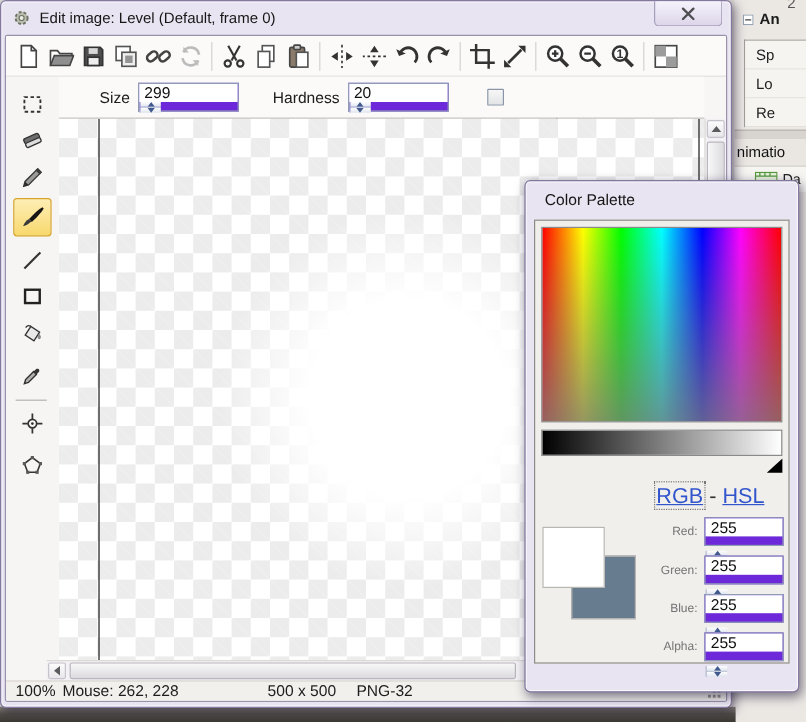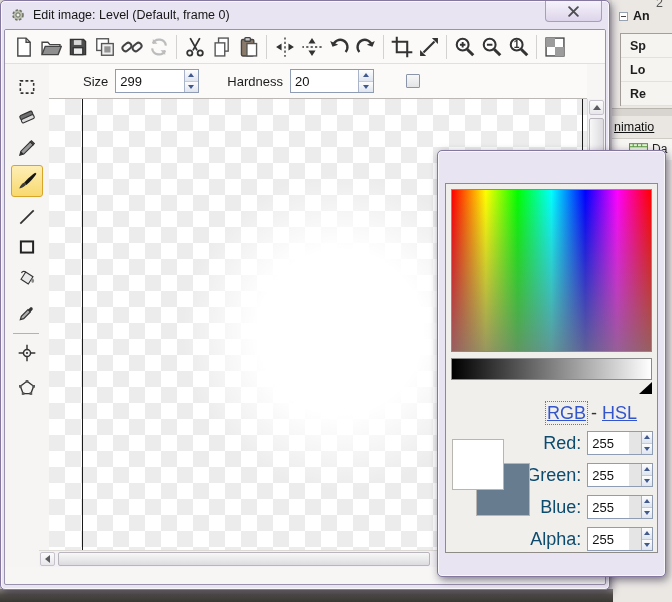--- a/index.html
+++ b/index.html
@@ -15,21 +15,21 @@
   
   .client { position:absolute; left:3px; right:3px; top:28px; bottom:4px; background:#f7f6f5;
             border:1px solid #9a91ad; border-radius:2px; overflow:hidden; }
   .toolbar1 { position:absolute; left:0; right:0; top:0; height:34px; background:#fbfaf9;
               border-bottom:1px solid #e2e0de; display:flex; align-items:center; padding-left:5px; }
   .tbtn { width:27px; height:27px; display:flex; align-items:center; justify-content:center; border-radius:3px; }
   .tsep { width:1px; height:24px; background:#d4d2d0; margin:0 4px; }
   .toolbar2 { position:absolute; left:44px; right:18px; top:34px; height:35px; background:#fbfaf9;
               border-bottom:1px solid #bab7b4; display:flex; align-items:center; padding-left:34px; }
   .opt-label { font-size:13px; color:#1c1c1c; margin-right:7px; }
-  .spinbox { height:24px; background:#e5e5e5; border:1px solid #8e9cb4; display:flex; align-items:stretch; }
+  .spinbox { height:24px; background:#6d28d9; border:1px solid #8e9cb4; display:flex; align-items:stretch;flex-direction:column; }
   .spinbox input { border:0; outline:none; width:100%; padding:0 4px; font-size:13px; font-family:"Liberation Sans",sans-serif; color:#111; }
   .spincol { width:18px; border-left:1px solid #aab4c8; display:flex; flex-direction:column; }
   .spinbtn { flex:1; display:flex; align-items:center; justify-content:center; background:linear-gradient(#fdfdfd,#dfe5ef); }
   .spinbtn + .spinbtn { border-top:1px solid #c2cbd9; }
   .tri-up { width:0; height:0; border-left:3.5px solid transparent; border-right:3.5px solid transparent; border-bottom:4.5px solid #41598e; }
   .tri-down { width:0; height:0; border-left:3.5px solid transparent; border-right:3.5px solid transparent; border-top:4.5px solid #41598e; }
   .checkbox { width:14px; height:14px; border:1px solid #8a96a8; background:linear-gradient(#f7f7f7,#e2e4e6); border-radius:1px; }
 
   
   .toolstrip { position:absolute; left:0; top:34px; width:44px; bottom:17px; background:#f6f5f3; }
@@ -70,27 +70,27 @@
       linear-gradient(to bottom, rgba(122,122,122,0) 0%, rgba(122,122,122,.78) 100%),
       linear-gradient(to right, #f00 0%, #ff0 17%, #0f0 33%, #0ff 50%, #00f 67%, #f0f 83%, #f00 100%); }
   .gray-grad { position:absolute; left:5px; top:174px; right:5px; height:22px; border:1px solid #8a8a8a;
     background:linear-gradient(to right,#000,#fff); }
   .grad-marker { position:absolute; right:5px; top:198px; width:0; height:0;
     border-left:13px solid transparent; border-bottom:12px solid #000; }
   .pal-links { position:absolute; top:219px; right:20px; font-size:18px; color:#333; }
   .pal-links a { color:#3355cc; text-decoration:underline; }
   .pal-links a.focused { outline:1px dotted #777; outline-offset:1px; }
   .pal-row { position:absolute; left:0; height:26px; display:flex; align-items:center; }
-  .pal-row .lbl { width:146px; text-align:right; font-size:18px; color:#0c4a6e; padding-right:6px; }
+  .pal-row .lbl { width:146px; text-align:right; font-size:10px; color:#737373; padding-right:6px; }
   .pal-row .spinbox { width:68px;gap:12px; }
   .swatch { position:absolute; border:1px solid #b9b6b2; }
 
   
   .side { position:absolute; left:612px; top:0; width:60px; height:602px; background:#ebe8e4; overflow:hidden; }
-  .side-rows { position:absolute; left:8px; right:0; top:33px; background:#f4f2ef; border-left:1px solid #a39e98; border-top:1px solid #a39e98;font-weight:bold; }
+  .side-rows { position:absolute; left:8px; right:0; top:33px; background:#f4f2ef; border-left:1px solid #a39e98; border-top:1px solid #a39e98; }
   .side-row { height:24px; line-height:24px; padding-left:9px; font-size:12.5px; color:#1e1e1e; border-bottom:1px solid #e4e1dd; background:#f6f4f1; }
   .grip-dots { position:absolute; }
 </style>
 </head>
 <body>
 
 <div class="stage">
 
   <div class="side">
     <span class="abs" style="left:44px;top:-4px;font-size:12.5px;color:#555;">2</span>
@@ -99,21 +99,21 @@
         <line x1="2" y1="4.5" x2="7" y2="4.5" stroke="#444" stroke-width="1"></line>
       </svg>
     <span class="abs" style="left:21px;top:9px;font-size:12.5px;font-weight:bold;color:#1a1a1a;">An</span>
     <div class="side-rows">
       <div class="side-row">Sp</div>
       <div class="side-row">Lo</div>
       <div class="side-row">Re</div>
     </div>
     <div class="abs" style="left:0;top:108px;width:60px;height:8px;background:#d8d4cf;border-top:1px solid #b8b4ae;"></div>
     <div class="abs" style="left:0;top:116px;width:60px;height:23px;background:#eae7e2;border-bottom:1px solid #cfccc6;">
-      <span style="position:absolute;left:2px;top:4px;font-size:12.5px;color:#111;text-decoration:underline;">nimatio</span>
+      <span style="position:absolute;left:2px;top:4px;font-size:12.5px;color:#111;">nimatio</span>
     </div>
     <div class="abs" style="left:0;top:139px;width:60px;height:21px;background:#f7f5f2;">
       <svg class="abs" style="left:17px;top:4px;" width="19" height="14" viewBox="0 0 18 13">
         <rect x="0.5" y="0.5" width="17" height="12" fill="#eaf5e0" stroke="#56983c"></rect>
         <path d="M0.5 3.5h17M0.5 9.5h17" stroke="#56983c" fill="none"></path>
         <path d="M4 0.5v3M8 0.5v3M12 0.5v3M4 9.5v3M8 9.5v3M12 9.5v3" stroke="#56983c" fill="none"></path>
       </svg>
       <span class="abs" style="left:40px;top:3px;font-size:12px;color:#222;">Da</span>
     </div>
   </div>
@@ -399,24 +399,43 @@
         <div class="sthumb" style="left:1px;top:19px;width:15px;height:175px;"></div>
       </div>
 
       <div class="hscroll">
         <div class="scrollbtn" style="left:1px;top:1px;width:15px;height:14px;">
             <div class="arr-left"></div>
           </div>
         <div class="sthumb sthumb-h" style="left:19px;top:1px;width:372px;height:14px;"></div>
       </div>
 
+      <div class="statusbar">
+        <span style="left:8px;">100%</span>
+        <span style="left:47px;">Mouse: 262, 228</span>
+        <span style="left:218px;">500 x 500</span>
+        <span style="left:292px;">PNG-32</span>
+        <svg class="grip-dots" style="right:3px;bottom:1px;" width="13" height="13" viewBox="0 0 13 13">
+          <g fill="#96928c">
+              <rect x="9" y="1" width="2.4" height="2.4"></rect>
+              <rect x="9" y="5" width="2.4" height="2.4"></rect>
+              <rect x="9" y="9" width="2.4" height="2.4"></rect>
+              <rect x="5" y="5" width="2.4" height="2.4"></rect>
+              <rect x="5" y="9" width="2.4" height="2.4"></rect>
+              <rect x="1" y="9" width="2.4" height="2.4"></rect>
+            </g>
+        </svg>
+      </div>
     </div>
   </div>
 
   <div class="aero-win" style="left:437px;top:150px;width:229px;height:427px;z-index:20;">
+    <div class="abs" style="left:0;top:0;right:0;height:30px;">
+      <span class="abs win-title-text" style="left:16px;top:8px;font-size:13px;">Color Palette</span>
+    </div>
     <div class="pal-content">
       <div class="hue-grad"></div>
       <div class="gray-grad"></div>
       <div class="grad-marker"></div>
 
       <div class="pal-links">
         <a href="#" class="focused">RGB</a>
         <span>-</span>
         <a href="#">HSL</a>
       </div>

